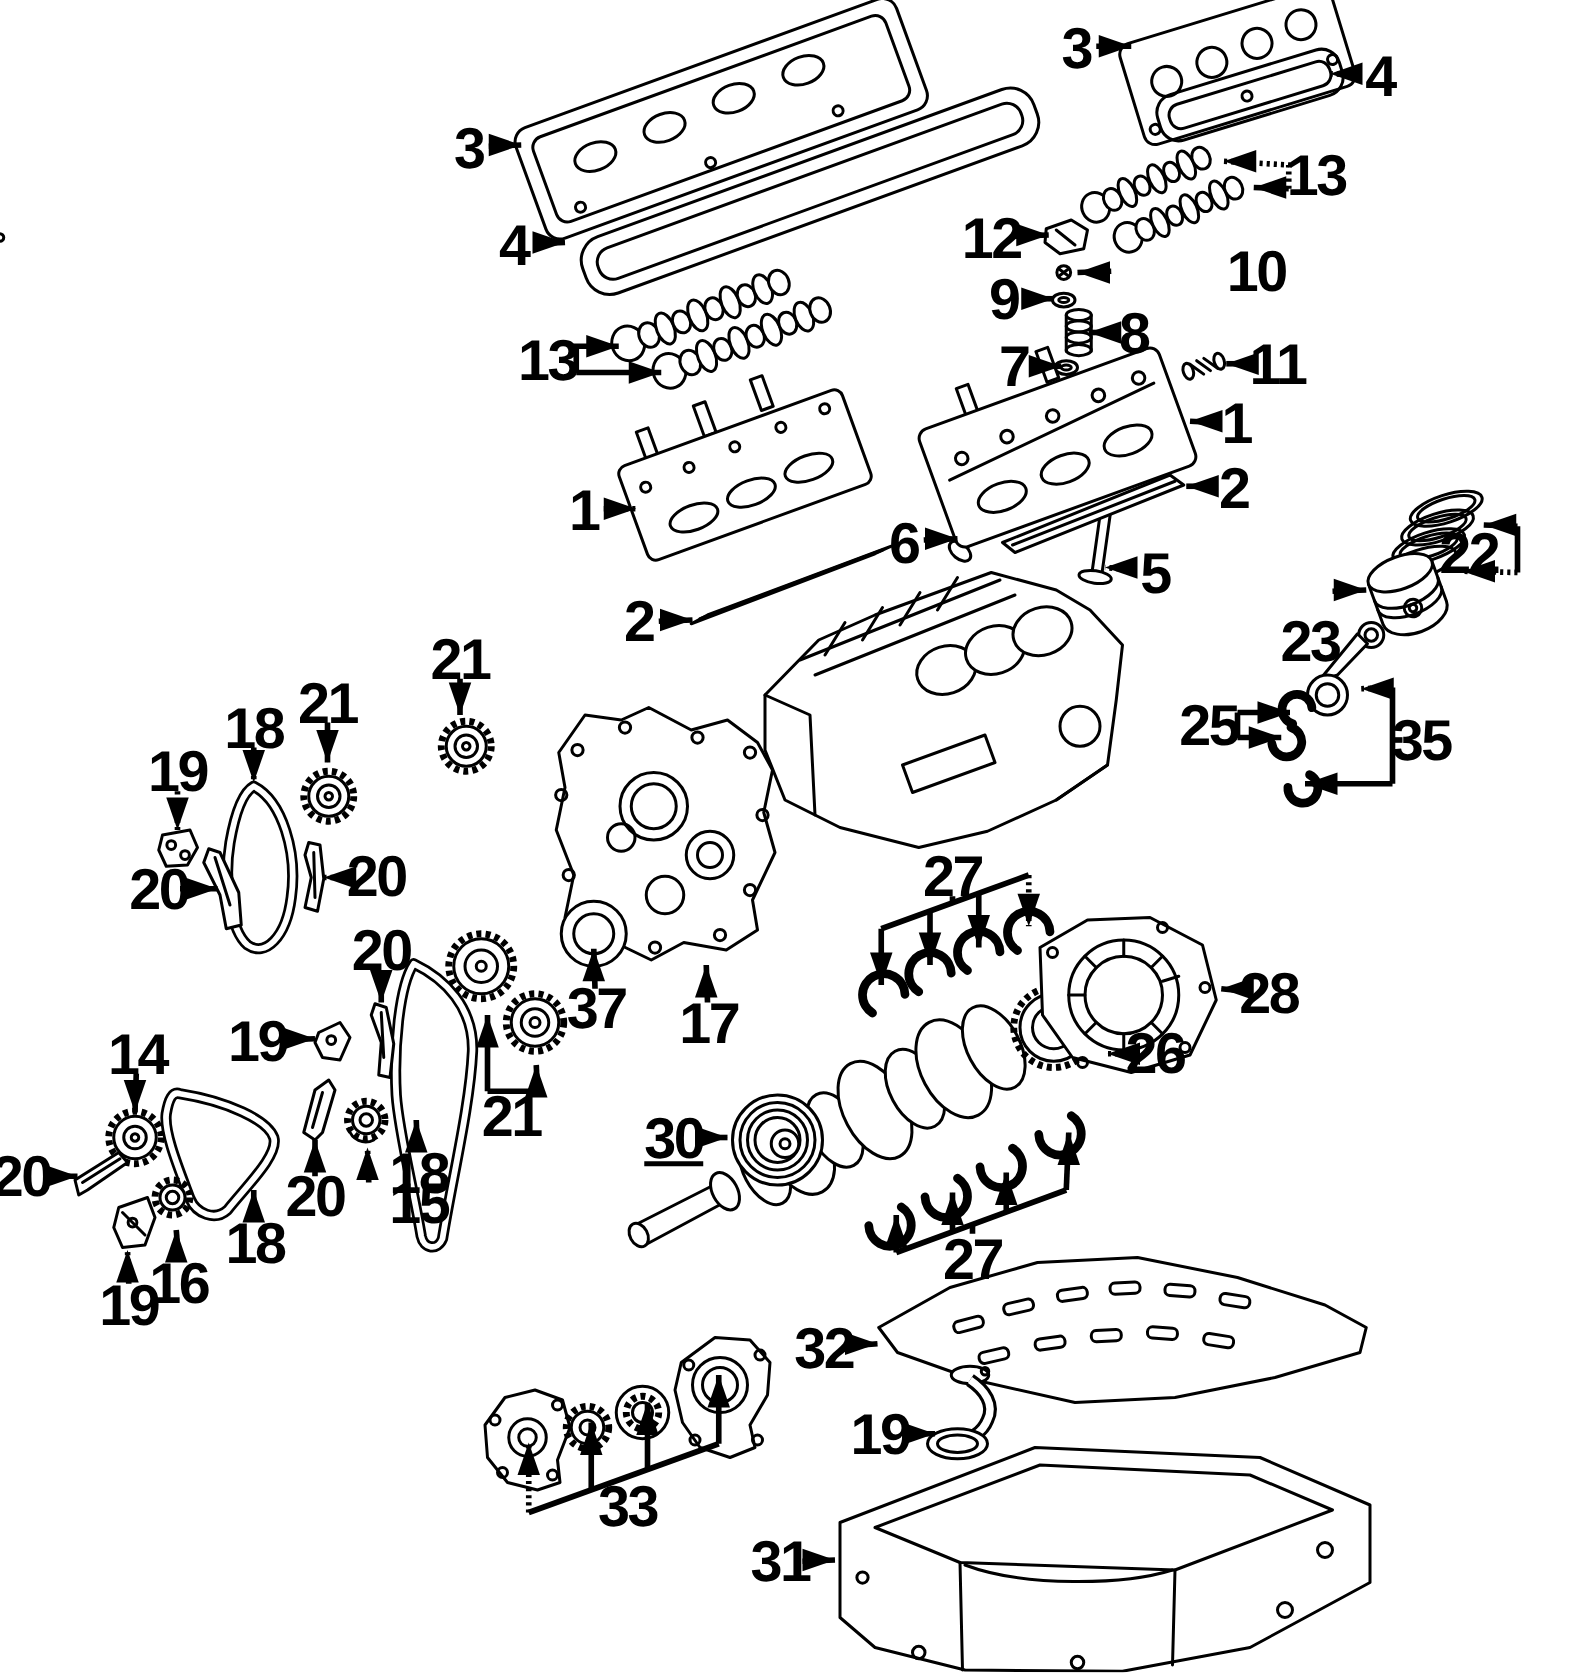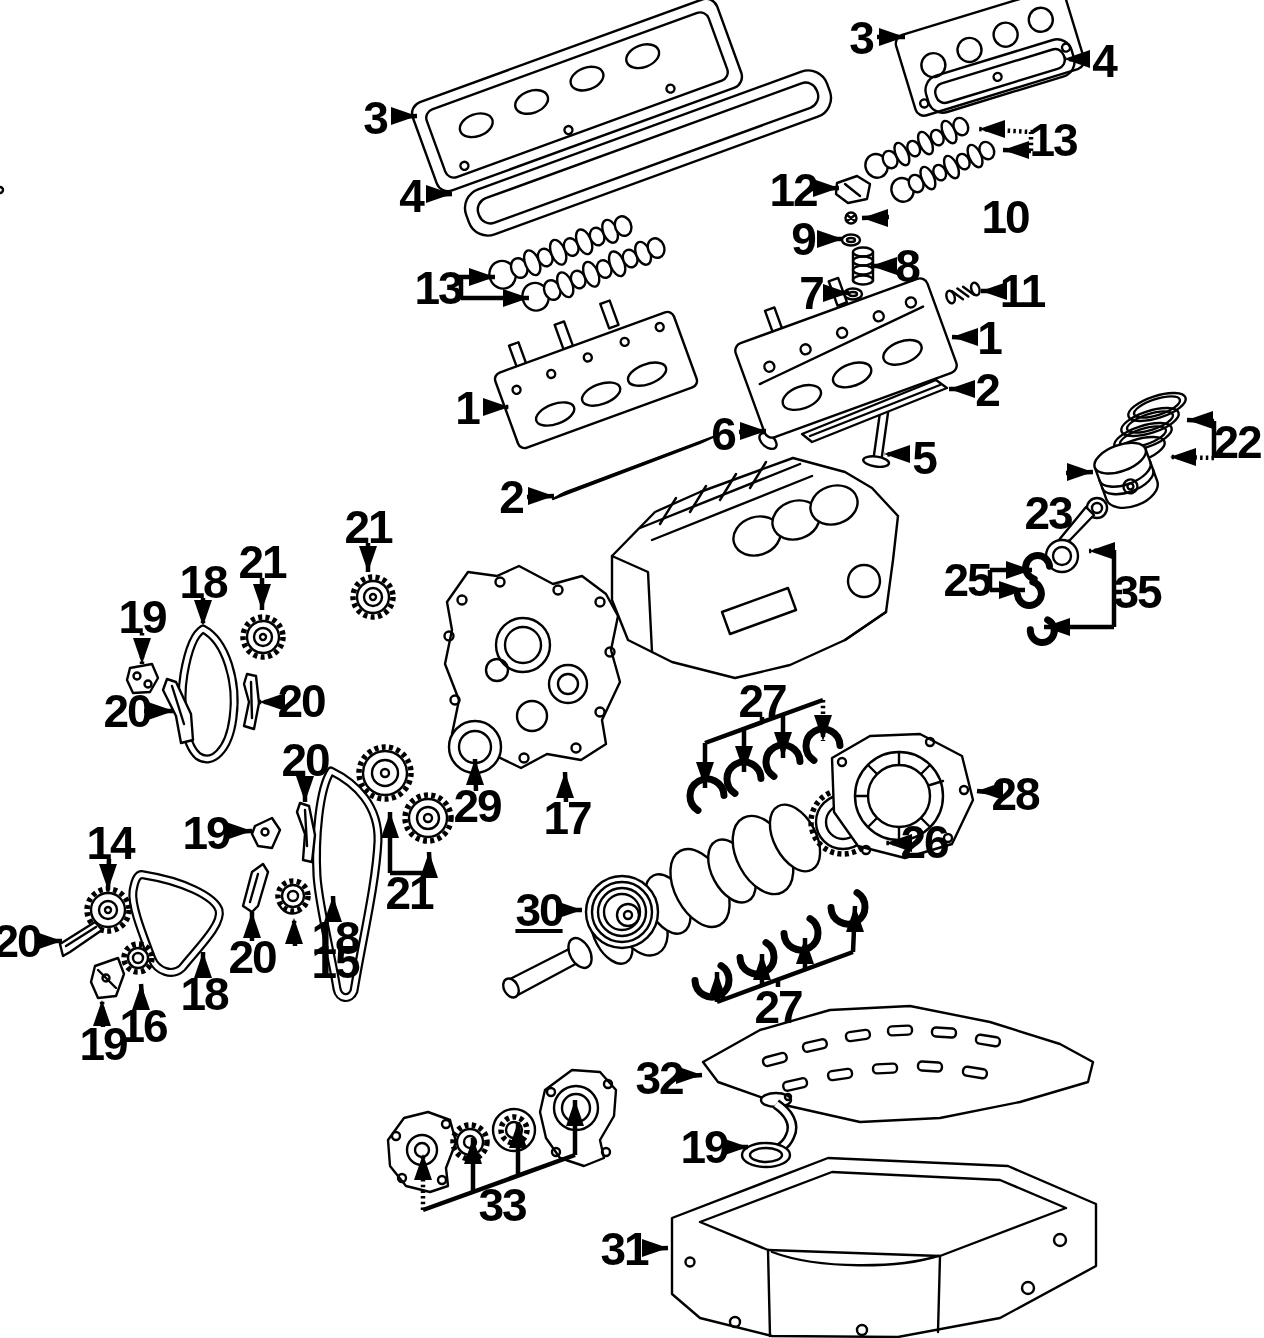--- a/index.html
+++ b/index.html
@@ -627,31 +627,31 @@
       <div class="callout-num" style="left: 803px; top: 239px;">9</div>
       <div class="callout-num" style="left: 907px; top: 266px;">8</div>
       <div class="callout-num" style="left: 811px; top: 293px;">7</div>
       <div class="callout-num" style="left: 1022px; top: 291px;">11</div>
       <div class="callout-num" style="left: 467px; top: 408px;">1</div>
       <div class="callout-num" style="left: 989px; top: 338px;">1</div>
       <div class="callout-num" style="left: 987px; top: 390px;">2</div>
       <div class="callout-num" style="left: 723px; top: 434px;">6</div>
       <div class="callout-num" style="left: 924px; top: 458px;">5</div>
       <div class="callout-num" style="left: 511px; top: 497px;">2</div>
-      <div class="callout-num" style="left: 1237px; top: 442px; text-align: right;">22</div>
+      <div class="callout-num" style="left: 1175px; top: 442px; text-align: right;">22</div>
       <div class="callout-num" style="left: 1048px; top: 474px; margin-top: 39px;">23</div>
       <div class="callout-num" style="left: 967px; top: 580px;">25</div>
       <div class="callout-num" style="left: 1137px; top: 592px;">35</div>
       <div class="callout-num" style="left: 368px; top: 527px;">21</div>
       <div class="callout-num" style="left: 262px; top: 562px;">21</div>
       <div class="callout-num" style="left: 203px; top: 582px;">18</div>
       <div class="callout-num" style="left: 142px; top: 617px;">19</div>
       <div class="callout-num" style="left: 127px; top: 711px;">20</div>
       <div class="callout-num" style="left: 301px; top: 701px;">20</div>
-      <div class="callout-num" style="left: 477px; top: 806px;">29</div>
+      <div class="callout-num" style="left: 477px; top: 806px;">37</div>
       <div class="callout-num" style="left: 567px; top: 818px;">17</div>
       <div class="callout-num" style="left: 762px; top: 701px;">27</div>
       <div class="callout-num" style="left: 1015px; top: 794px;">28</div>
       <div class="callout-num" style="left: 924px; top: 842px;">26</div>
       <div class="callout-num" style="left: 539px; top: 910px; text-decoration: underline;">30</div>
       <div class="callout-num" style="left: 778px; top: 1007px;">27</div>
       <div class="callout-num" style="left: 305px; top: 760px;">20</div>
       <div class="callout-num" style="left: 206px; top: 833px;">19</div>
       <div class="callout-num" style="left: 252px; top: 957px;">20</div>
       <div class="callout-num" style="left: 295px; top: 962px; margin-left: 40px;">15</div>

